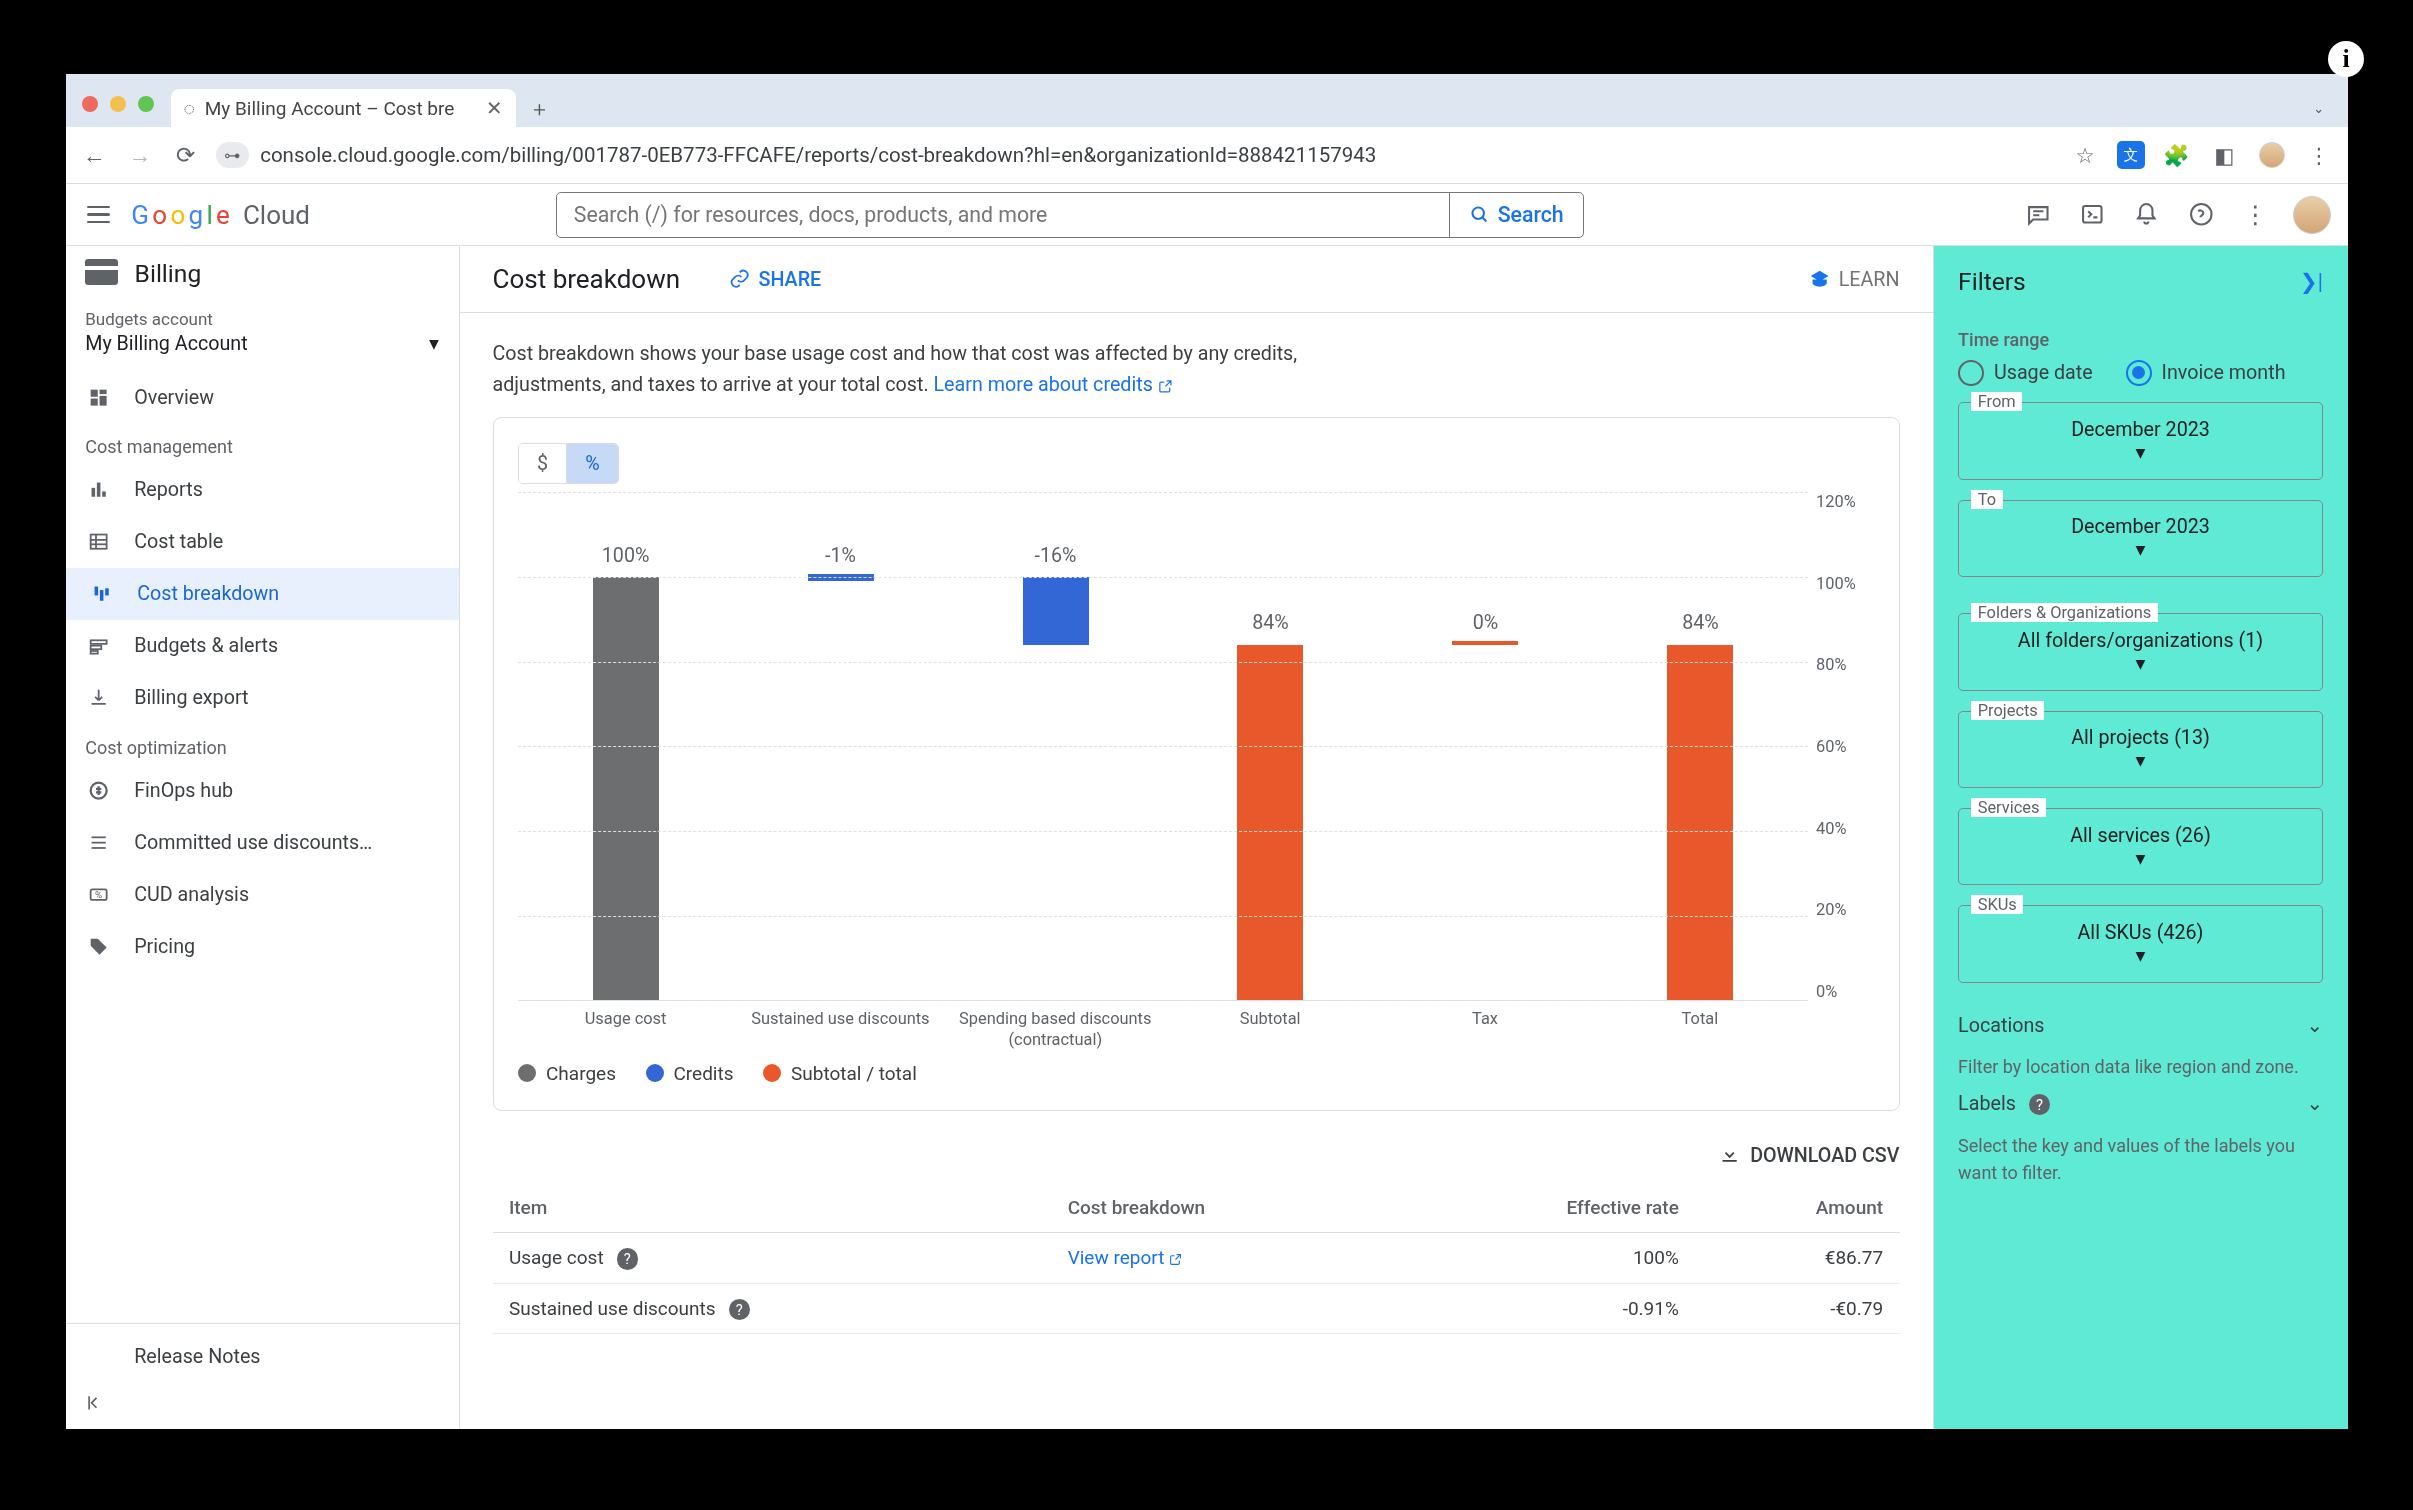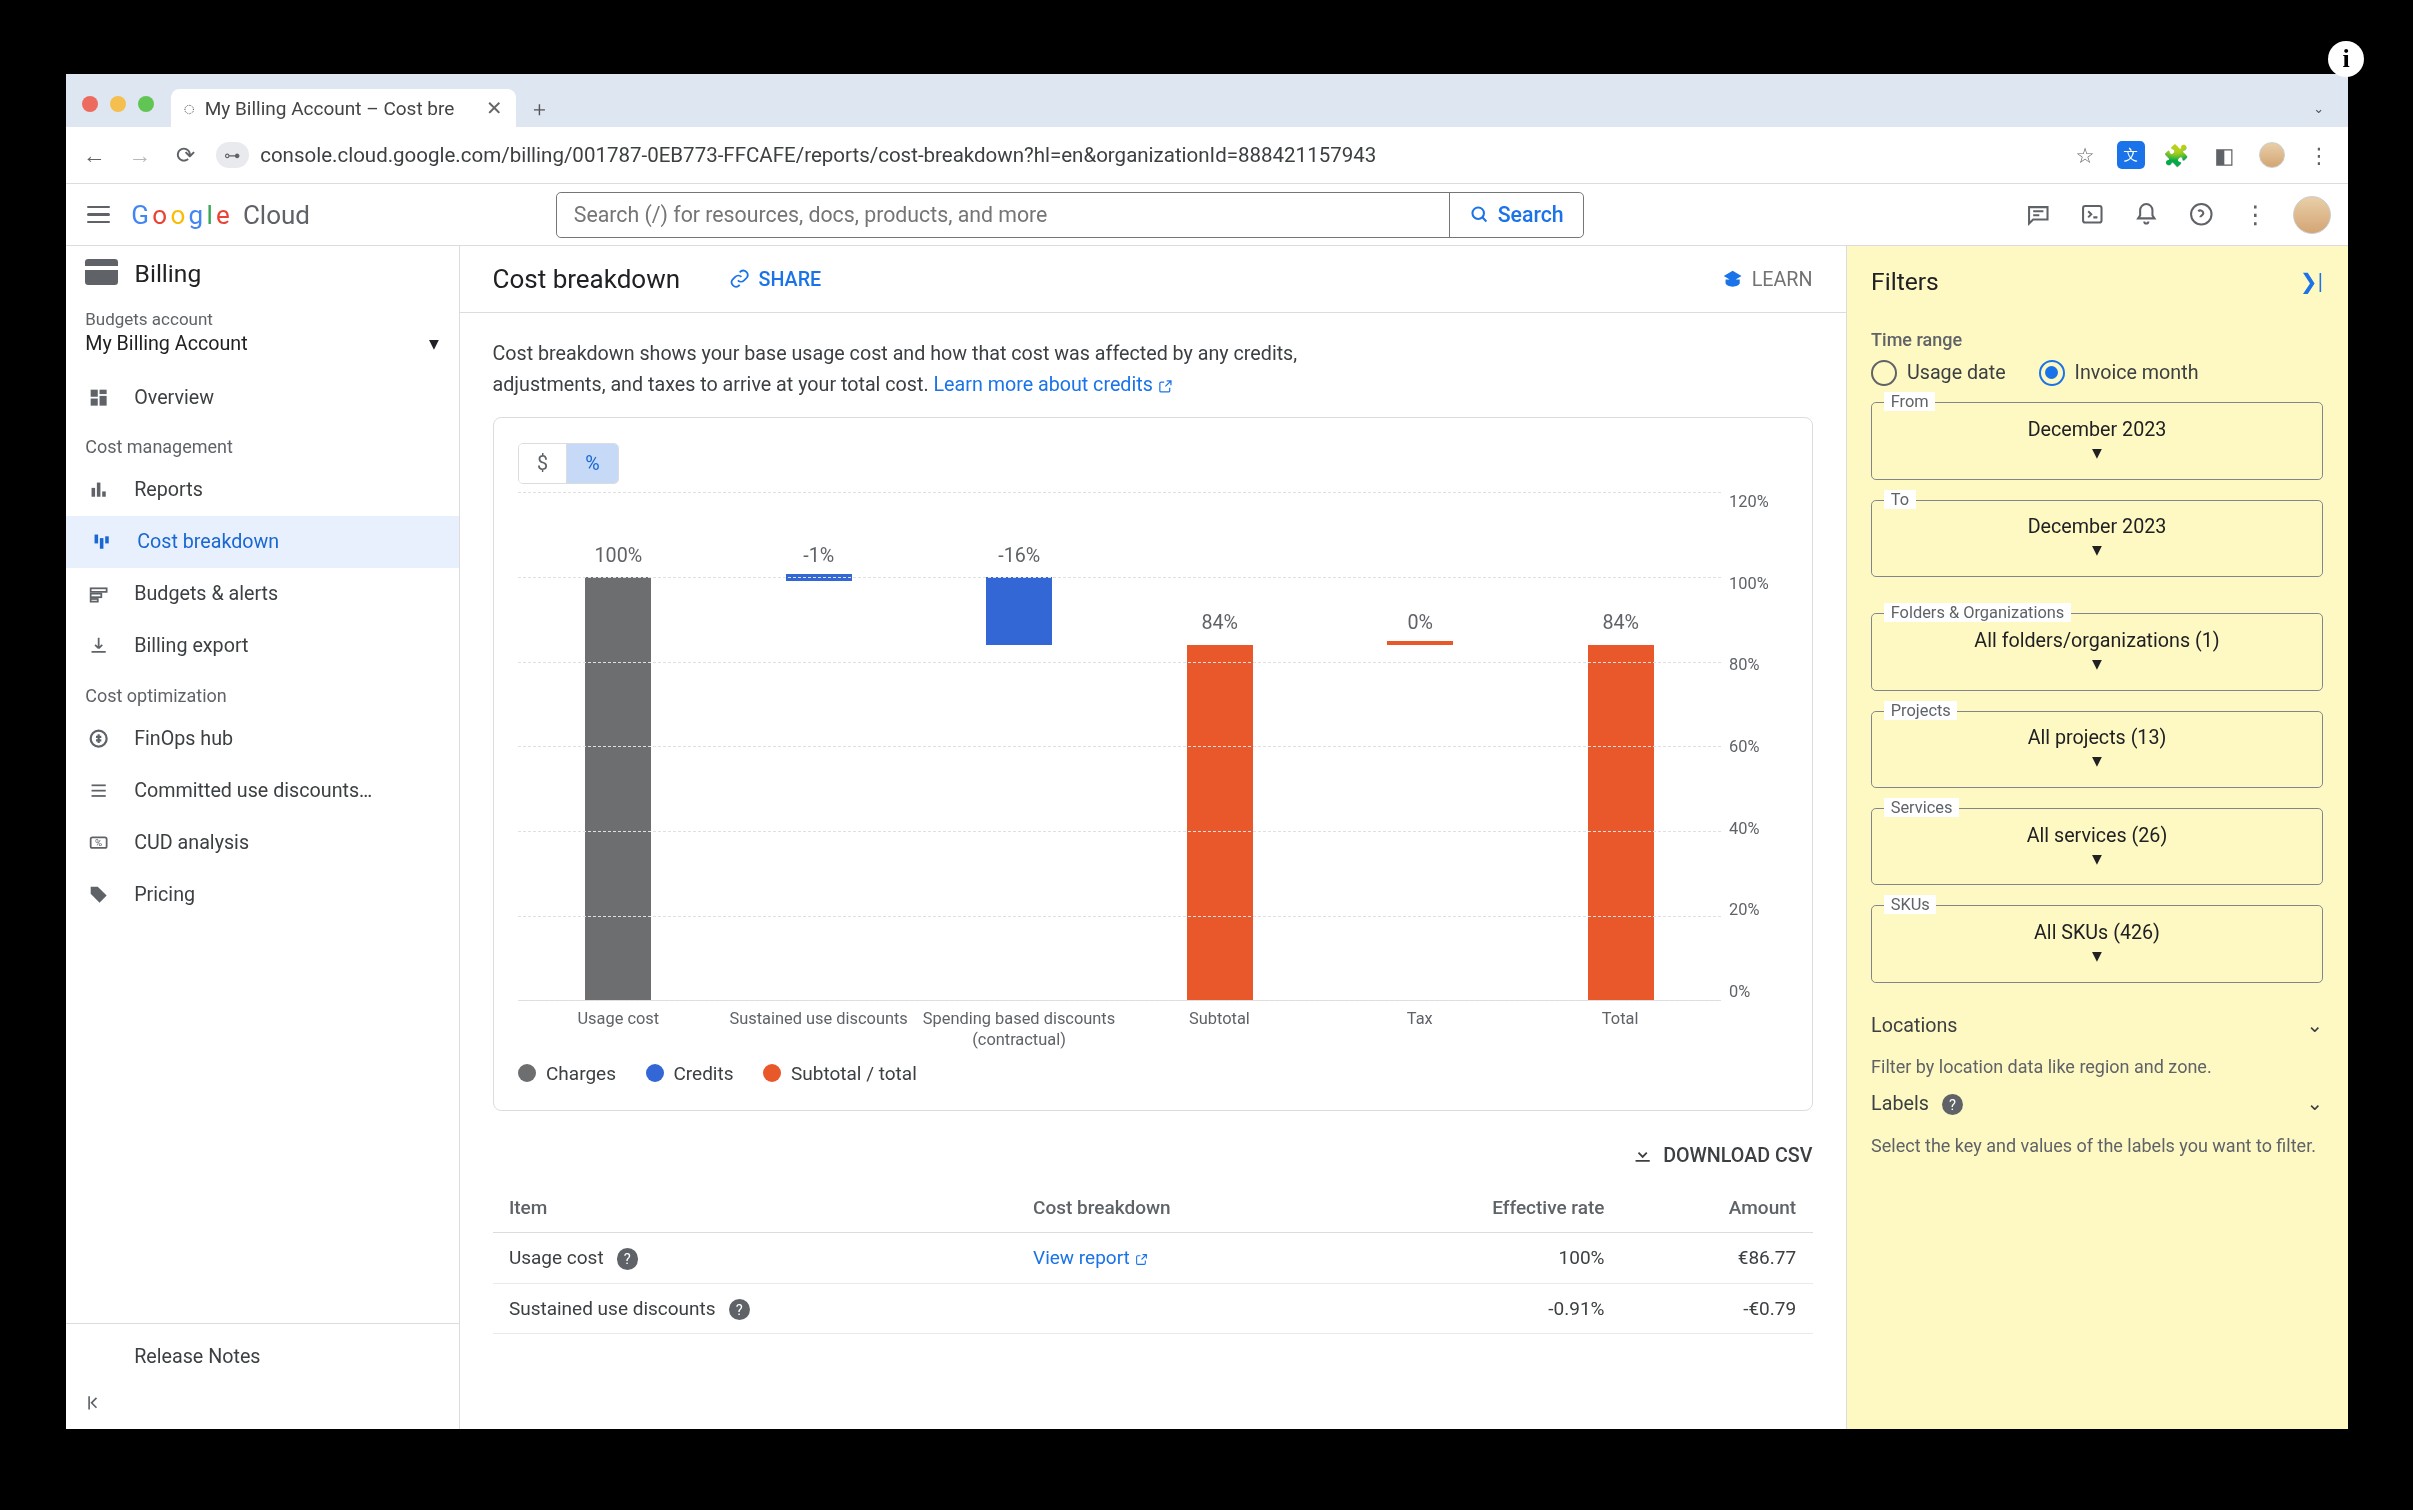--- a/index.html
+++ b/index.html
@@ -103,21 +103,21 @@
 .dl-btn { display: flex; align-items: flex-start; gap: 9.9px; font-size: 19.7px; font-weight: 500; color: #3c4043; cursor: pointer; }
 
 .data-table { width: 100%; border-collapse: collapse; }
 .data-table th { text-align: left; font-size: 19px; color: #5f6368; font-weight: 500; padding: 13px 16.4px; border-bottom: 0.8px solid #dadce0; }
 .data-table th.num, .data-table td.num { text-align: right; }
 .data-table td { font-size: 19px; color: #3c4043; padding: 13px 16.4px; border-bottom: 0.8px solid #e8eaed; }
 .help-icon { display: inline-flex; width: 21.3px; height: 21.3px; background: #5f6368; color: #fff; border-radius: 50%; align-items: center; justify-content: center; font-size: 14.8px; margin-left: 8.2px; }
 .link { color: #1a73e8; cursor: pointer; }
 
 
-.filters { width: 501px; padding: 16.4px 24.6px; background: #fef9c3; overflow-y: auto; }
+.filters { width: 414px; padding: 16.4px 24.6px; background: #5eead4; overflow-y: auto; }
 .filters-hdr { display: flex; justify-content: space-between; align-items: center; padding: 4.9px 0 16.4px; }
 .filters-title { font-size: 24.6px; color: #202124; }
 .collapse-filters { color: #1a73e8; font-size: 21.3px; cursor: pointer; }
 .filter-section-label { font-size: 18px; color: #5f6368; font-weight: 500; margin: 16.4px 0 9.9px; }
 .radio-row { display: flex; gap: 33px; margin-bottom: 16.4px; }
 .radio-opt { display: flex; align-items: center; gap: 9.9px; font-size: 19.7px; color: #3c4043; cursor: pointer; }
 .radio { width: 26px; height: 26px; border: 2.5px solid #5f6368; border-radius: 50%; display: flex; align-items: center; justify-content: center; }
 .radio.checked { border-color: #1a73e8; }
 .radio.checked::after { content: ''; width: 13px; height: 13px; background: #1a73e8; border-radius: 50%; }
 .select-field { position: relative; margin-bottom: 19.7px; }
@@ -250,20 +250,31 @@
         <div class="nav-section">Cost management</div>
         <div class="nav-item">
           <span class="nav-icon">
               <svg width="21.3" height="21.3" viewBox="0 0 24 24" fill="#5f6368">
                 <rect x="4" y="10" width="4" height="10"></rect>
                 <rect x="10" y="4" width="4" height="16"></rect>
                 <rect x="16" y="14" width="4" height="6"></rect>
               </svg>
             </span>
           <span>Reports</span>
+        </div>
+        <div class="nav-item">
+          <span class="nav-icon">
+              <svg width="21.3" height="21.3" viewBox="0 0 24 24" fill="none" stroke="#5f6368" stroke-width="2">
+                <rect x="3" y="4" width="18" height="16"></rect>
+                <line x1="3" y1="10" x2="21" y2="10"></line>
+                <line x1="3" y1="15" x2="21" y2="15"></line>
+                <line x1="9" y1="4" x2="9" y2="20"></line>
+              </svg>
+            </span>
+          <span>Cost table</span>
         </div>
         <div class="nav-item active">
           <span class="nav-icon">
               <svg width="21.3" height="21.3" viewBox="0 0 24 24" fill="#1967d2">
                 <rect x="4" y="4" width="4" height="10"></rect>
                 <rect x="10" y="8" width="4" height="12"></rect>
                 <rect x="16" y="6" width="4" height="8"></rect>
               </svg>
             </span>
           <span>Cost breakdown</span>

